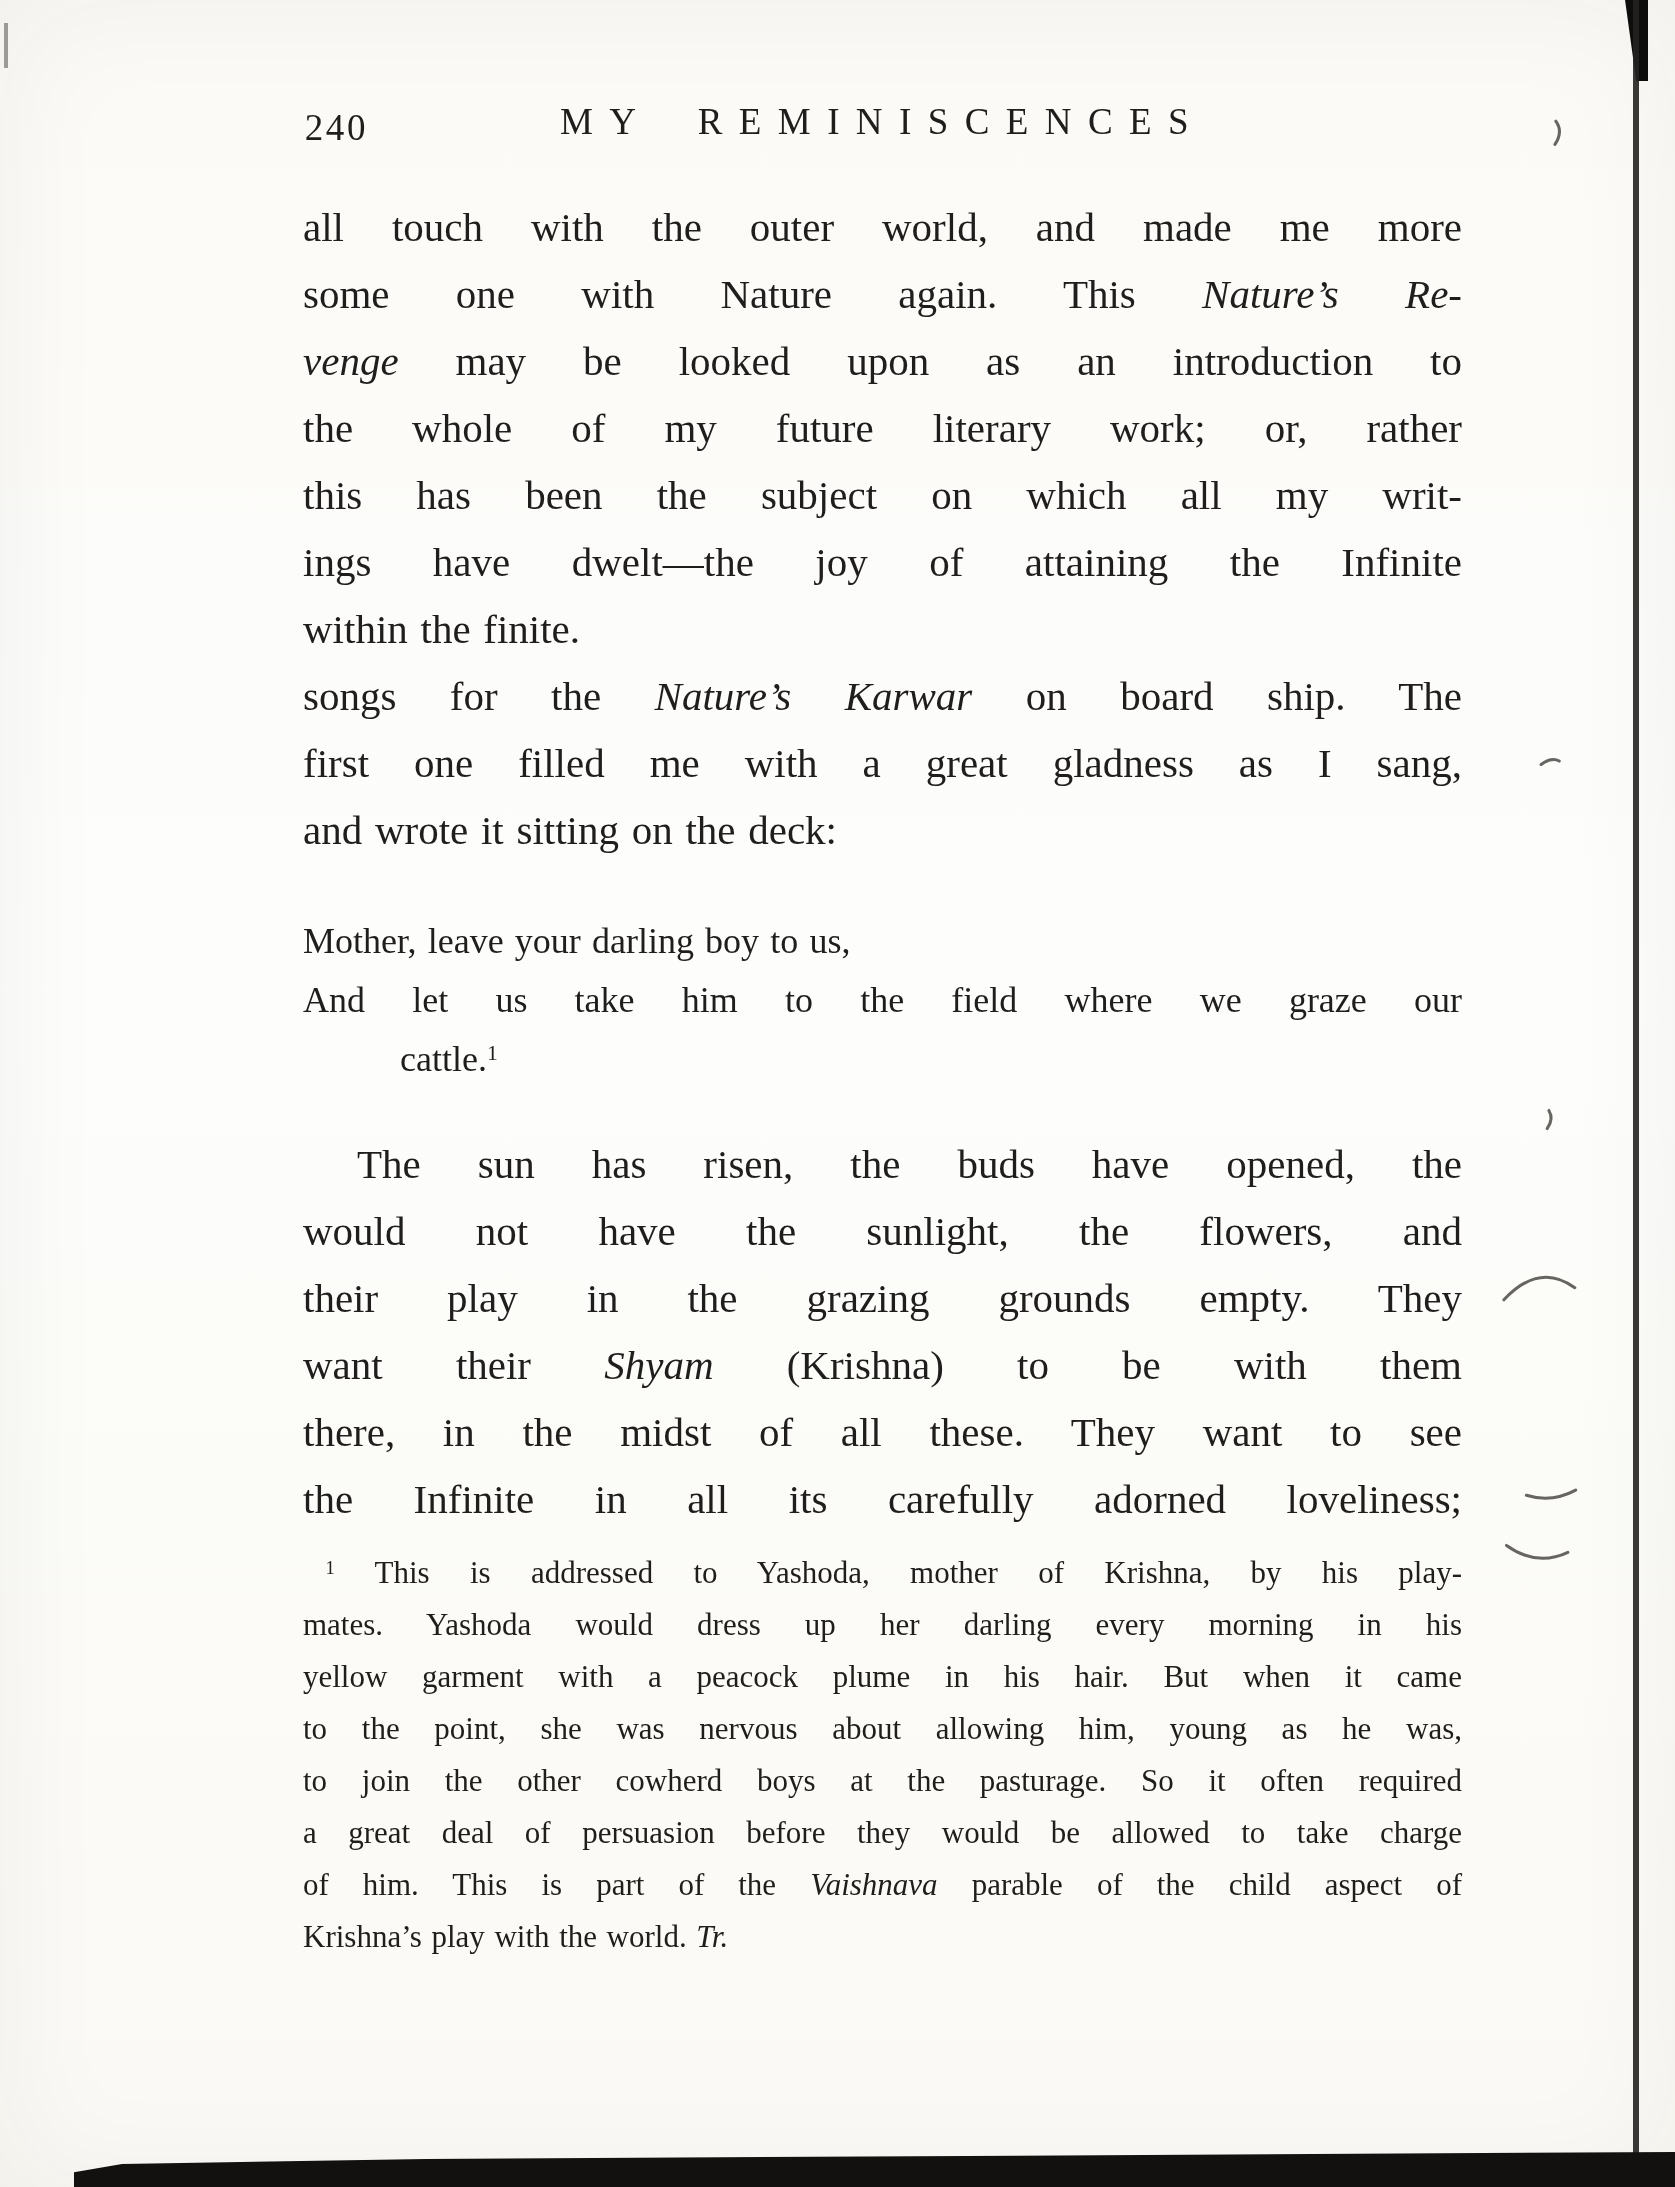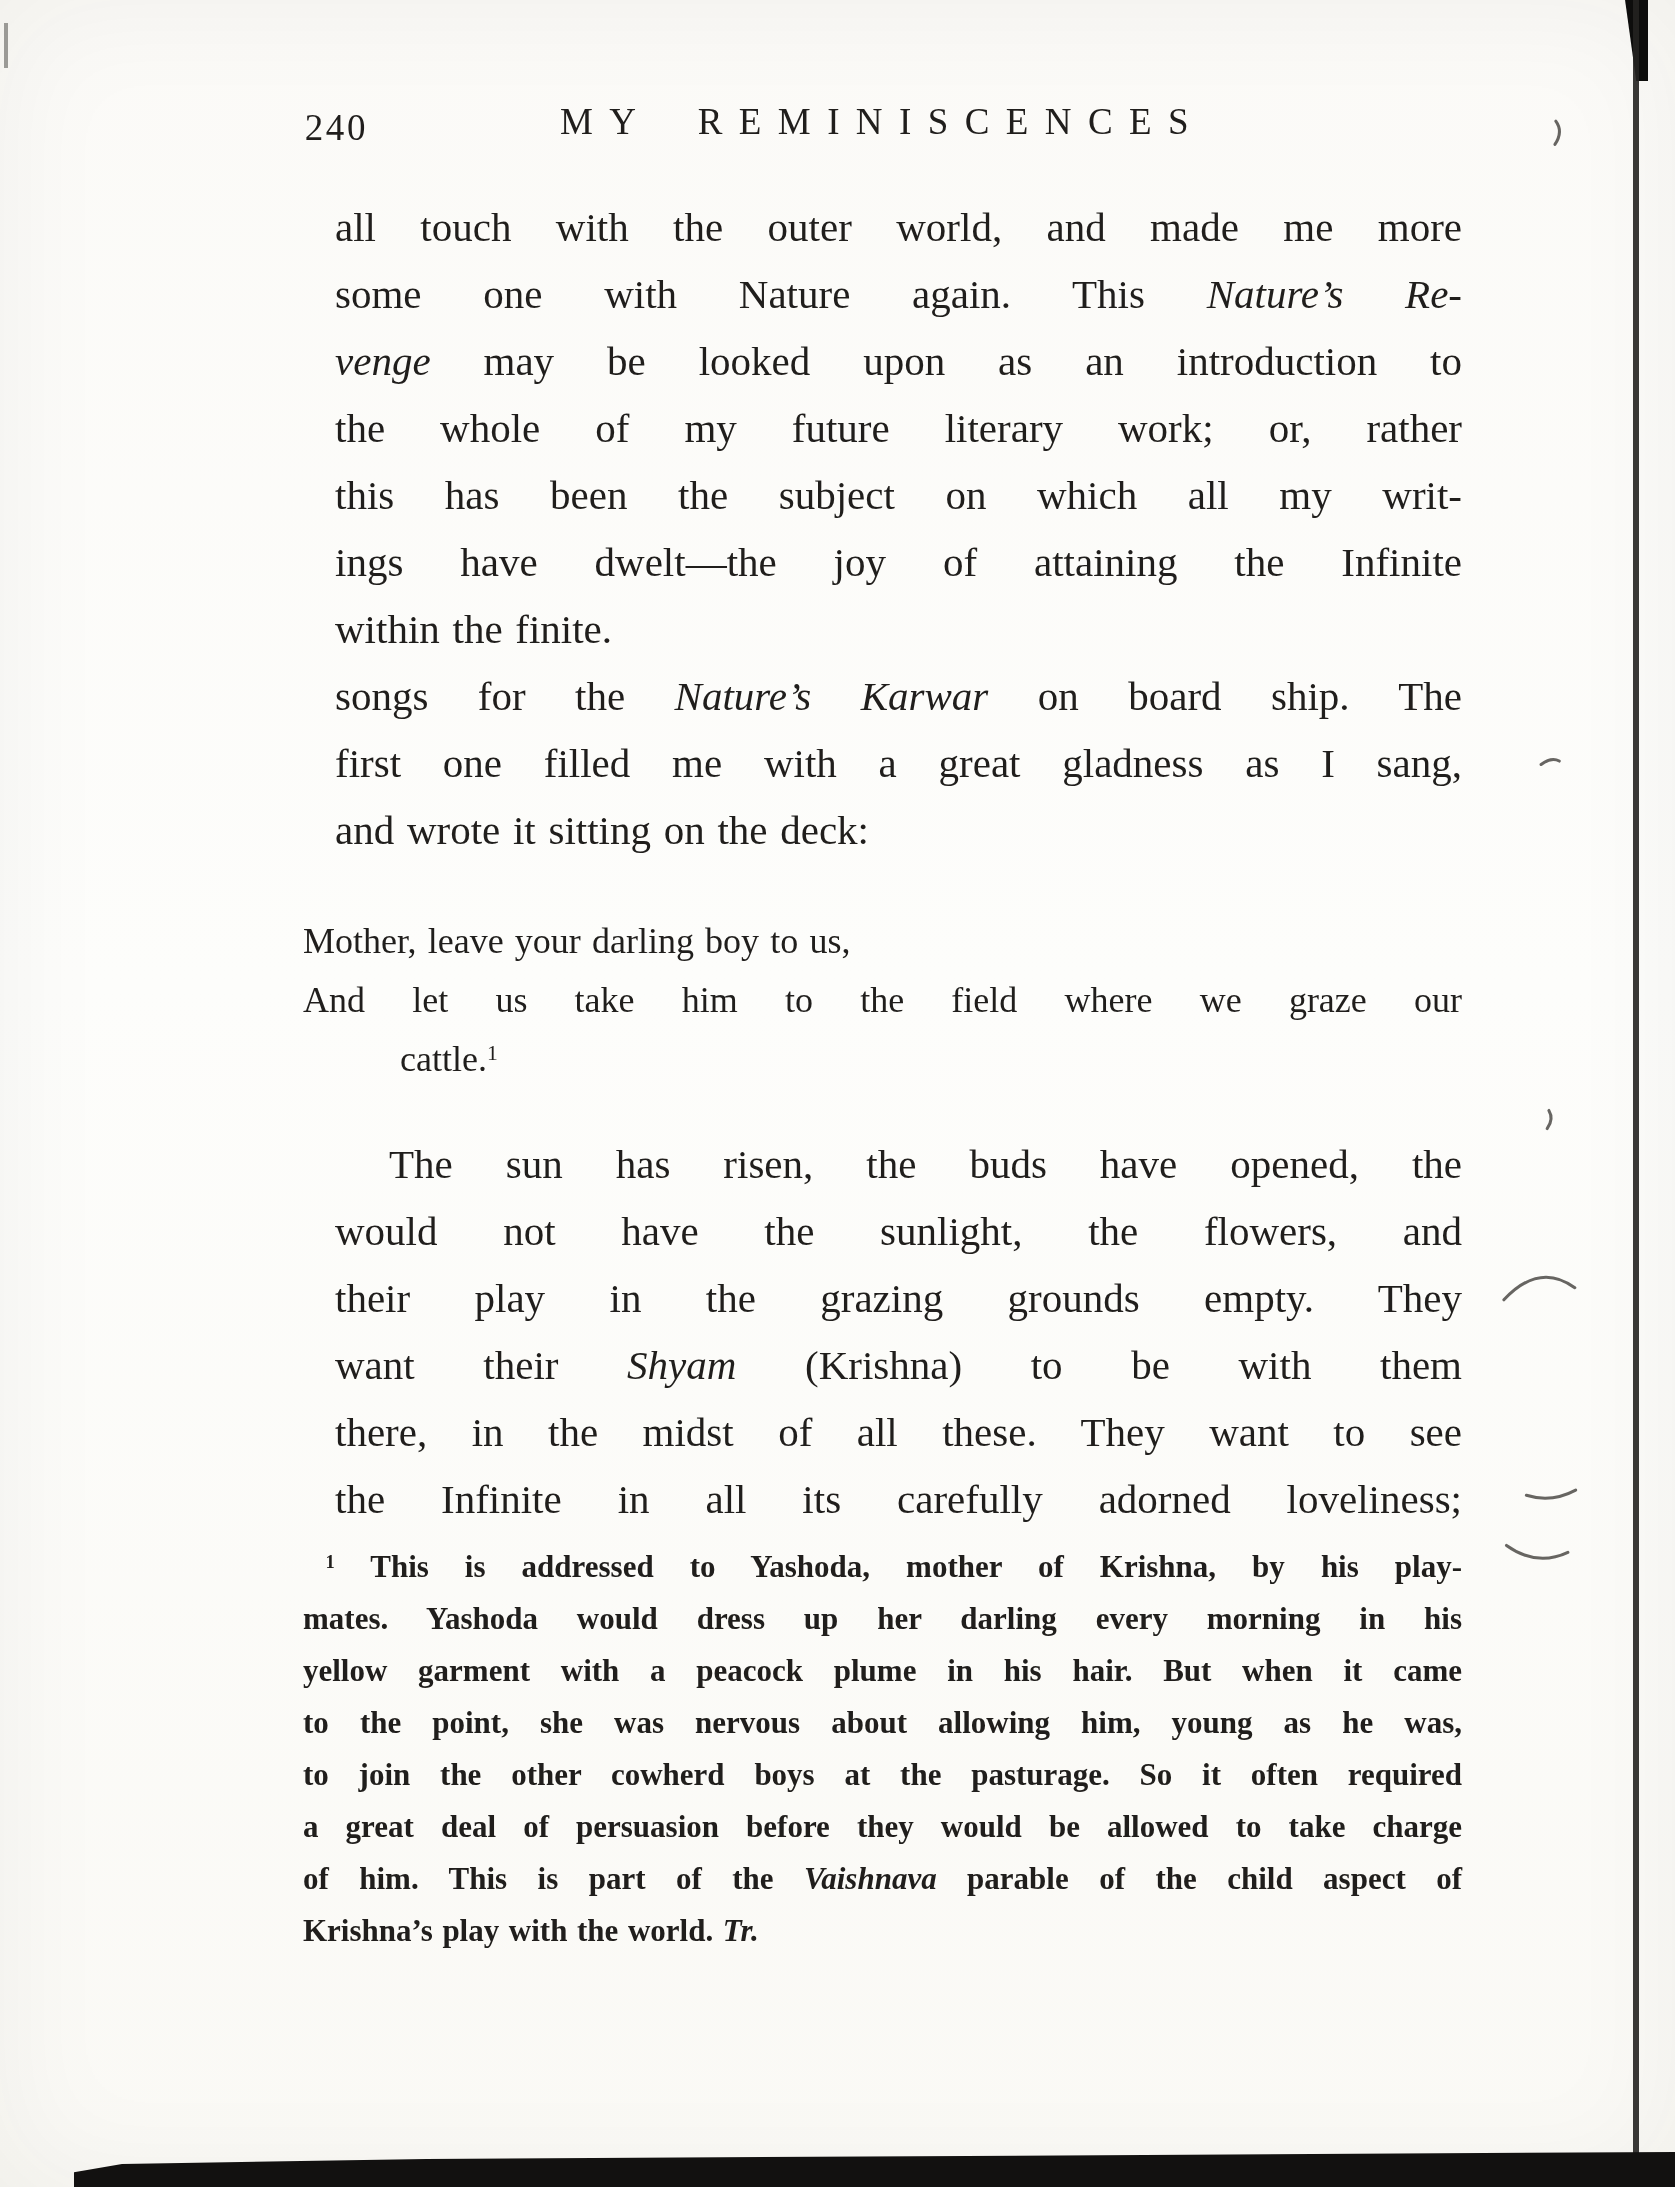--- a/index.html
+++ b/index.html
@@ -25,23 +25,23 @@
   }
   .page-title {
     text-align: center;
     font-size: 37px;
     letter-spacing: 16.4px;
     word-spacing: 21px;
     line-height: 50px;
     font-weight: 400;
   }
 
-  .block.paragraph { font-size: 41px; line-height: 67px; margin-left: 32px; }
+  .block.paragraph { font-size: 41px; line-height: 67px; }
   .block.verse     { font-size: 36px; line-height: 59px; margin-top: 48px; margin-bottom: 42px; }
-  .block.footnote  { font-size: 31px; line-height: 52px; margin-top: 8px; font-weight: bold; }
+  .block.footnote  { font-size: 31px; line-height: 52px; margin-top: 14px; }
 
   .line { word-spacing: 0.06em; }
   .line.j { text-align: justify; text-align-last: justify; }
   .line.ind { text-indent: 54px; }
   .footnote .line.ind { text-indent: 22.5px; }
   .line.ind2 { padding-left: 97px; }
   .it { font-style: italic; }
   sup { font-size: 0.6em; vertical-align: baseline; position: relative; top: -0.5em; line-height: 0; }
 
   

